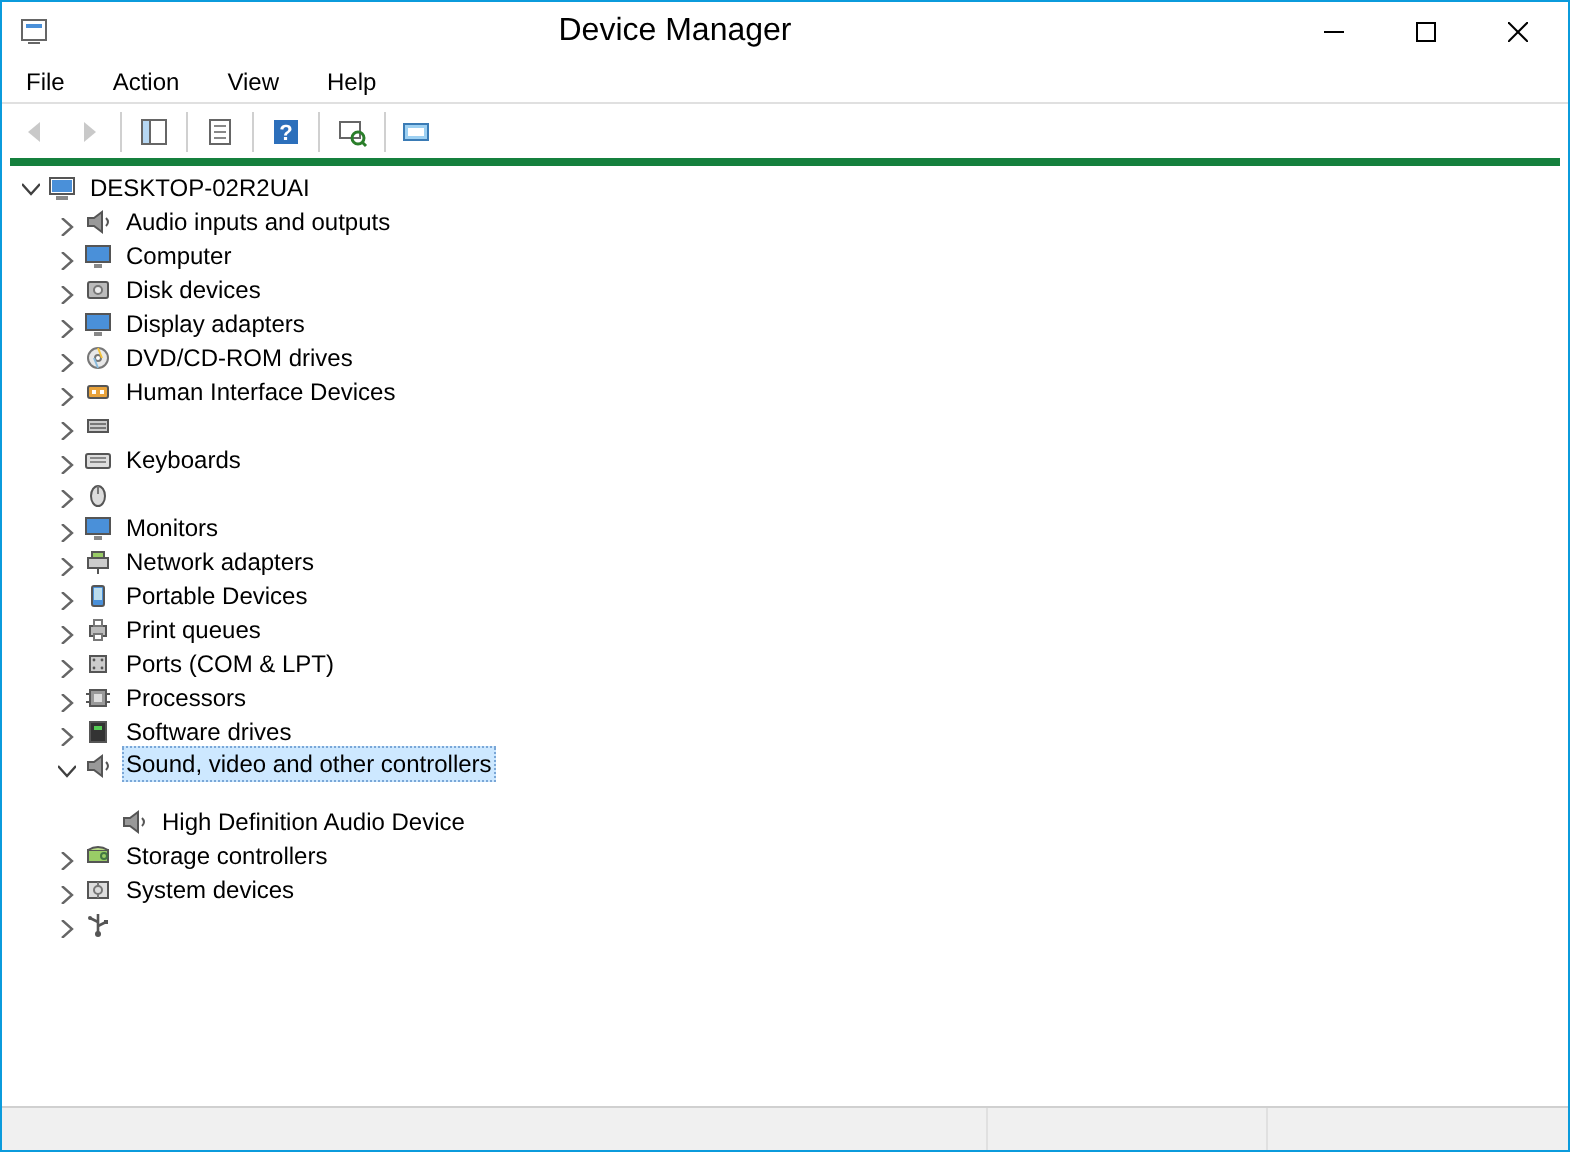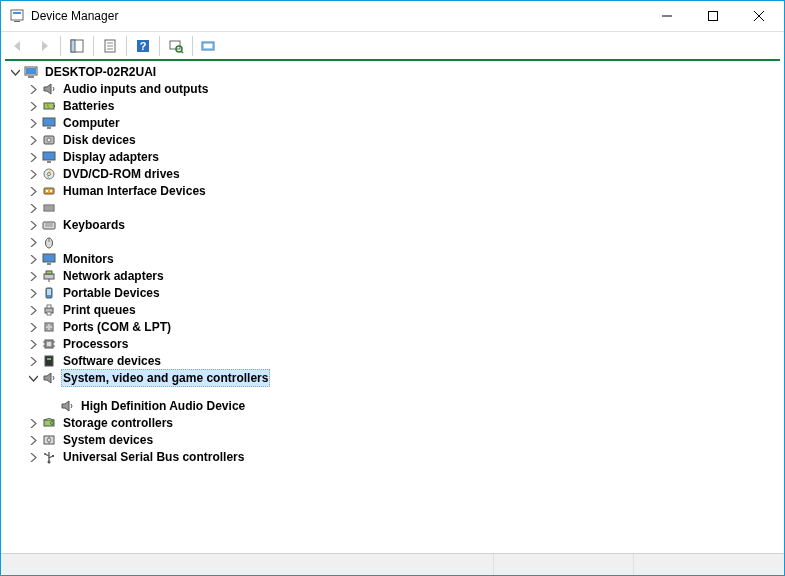--- a/index.html
+++ b/index.html
@@ -26,21 +26,22 @@
     padding: 0 2px 0 8px;
     background: #fff;
   }
   .titlebar .app-icon {
     width: 16px; height: 16px;
     margin-right: 6px;
     display: inline-flex; align-items: center; justify-content: center;
   }
   .titlebar .title {
     flex: 1;
-    font-size: 12px;
+    font-size: 16px;
+    text-align: center;
   }
   .win-controls { display: flex; }
   .win-btn {
     width: 46px; height: 30px;
     display: flex; align-items: center; justify-content: center;
     cursor: default;
   }
   .win-btn svg { width: 10px; height: 10px; }
   
   .menubar {
@@ -71,25 +72,24 @@
   }
   .tool-sep {
     width: 1px; height: 20px;
     background: #d0d0d0;
     margin: 0 3px;
   }
   .tool-btn.disabled { opacity: 0.45; }
   
   .client {
     flex: 1;
-    border-top: 2px solid #15803d;
+    border-top: 4px solid #15803d;
     overflow: auto;
     padding: 2px 0 2px 4px;
     margin: 0 4px;
-    font-weight: bold;
   }
   
   .tree { user-select: none; }
   .row {
     display: flex;
     align-items: center;
     height: 16px;
     line-height: 16px;
     white-space: nowrap;
     margin: 1px 0;
@@ -107,21 +107,21 @@
     margin-right: 4px;
     display: inline-flex; align-items: center; justify-content: center;
   }
   .dev-icon svg { width: 14px; height: 14px; }
   .label { padding: 0 2px; }
   .label.selected {
     background: #cde8ff;
     border: 1px dotted #7aa7d7;
     padding: 0 1px;
   }
-  .indent1 { padding-left: 18px; }
+  .indent1 { padding-left: 18px; align-items: flex-end; }
   .indent2 { padding-left: 36px; margin-top: 12px; }
   
   .statusbar {
     height: 22px;
     border-top: 1px solid #d0d0d0;
     background: #f0f0f0;
     display: flex;
   }
   .status-cell {
     flex: 1;
@@ -157,20 +157,26 @@
         </div>
       <div class="win-btn close">
           <svg viewBox="0 0 10 10">
             <line x1="0" y1="0" x2="10" y2="10" stroke="currentColor" stroke-width="1"></line>
             <line x1="10" y1="0" x2="0" y2="10" stroke="currentColor" stroke-width="1"></line>
           </svg>
         </div>
     </div>
   </div>
 
+  <div class="menubar">
+    <span class="menu-item">File</span>
+    <span class="menu-item">Action</span>
+    <span class="menu-item">View</span>
+    <span class="menu-item">Help</span>
+  </div>
 
   <div class="toolbar">
     <span class="tool-btn disabled">
       <svg width="16" height="16" viewBox="0 0 16 16">
           <path d="M10 3 L4 8 L10 13 Z" fill="#888"></path>
         </svg>
     </span>
     <span class="tool-btn disabled">
       <svg width="16" height="16" viewBox="0 0 16 16">
           <path d="M6 3 L12 8 L6 13 Z" fill="#888"></path>
@@ -245,33 +251,20 @@
     <span class="label">Audio inputs and outputs</span>
   </div>
         <div class="row indent1">
     <span class="twisty">
             <svg viewBox="0 0 9 9">
               <use href="#i-chev-right"></use>
             </svg>
           </span>
     <span class="dev-icon">
             <svg viewBox="0 0 14 14">
-              <use href="#i-battery"></use>
-            </svg>
-          </span>
-    <span class="label">Batteries</span>
-  </div>
-        <div class="row indent1">
-    <span class="twisty">
-            <svg viewBox="0 0 9 9">
-              <use href="#i-chev-right"></use>
-            </svg>
-          </span>
-    <span class="dev-icon">
-            <svg viewBox="0 0 14 14">
               <use href="#i-monitor"></use>
             </svg>
           </span>
     <span class="label">Computer</span>
   </div>
         <div class="row indent1">
     <span class="twisty">
             <svg viewBox="0 0 9 9">
               <use href="#i-chev-right"></use>
             </svg>
@@ -441,34 +434,34 @@
     <span class="twisty">
             <svg viewBox="0 0 9 9">
               <use href="#i-chev-right"></use>
             </svg>
           </span>
     <span class="dev-icon">
             <svg viewBox="0 0 14 14">
               <use href="#i-software"></use>
             </svg>
           </span>
-    <span class="label">Software devices</span>
+    <span class="label">Software drives</span>
   </div>
         <div class="row indent1">
     <span class="twisty">
             <svg viewBox="0 0 9 9">
               <use href="#i-chev-down"></use>
             </svg>
           </span>
     <span class="dev-icon">
             <svg viewBox="0 0 14 14">
               <use href="#i-speaker"></use>
             </svg>
           </span>
-    <span class="label selected">System, video and game controllers</span>
+    <span class="label selected">Sound, video and other controllers</span>
   </div>
         <div class="row indent2">
         <span class="spacer-twisty"></span>
         <span class="dev-icon">
             <svg viewBox="0 0 14 14">
               <use href="#i-speaker"></use>
             </svg>
           </span>
         <span class="label">High Definition Audio Device</span>
       </div>
@@ -502,21 +495,20 @@
     <span class="twisty">
             <svg viewBox="0 0 9 9">
               <use href="#i-chev-right"></use>
             </svg>
           </span>
     <span class="dev-icon">
             <svg viewBox="0 0 14 14">
               <use href="#i-usb"></use>
             </svg>
           </span>
-    <span class="label">Universal Serial Bus controllers</span>
   </div>
       </div>
   </div>
 
   <div class="statusbar">
     <div class="status-cell"></div>
     <div class="status-cell"></div>
     <div class="status-cell"></div>
   </div>
 

